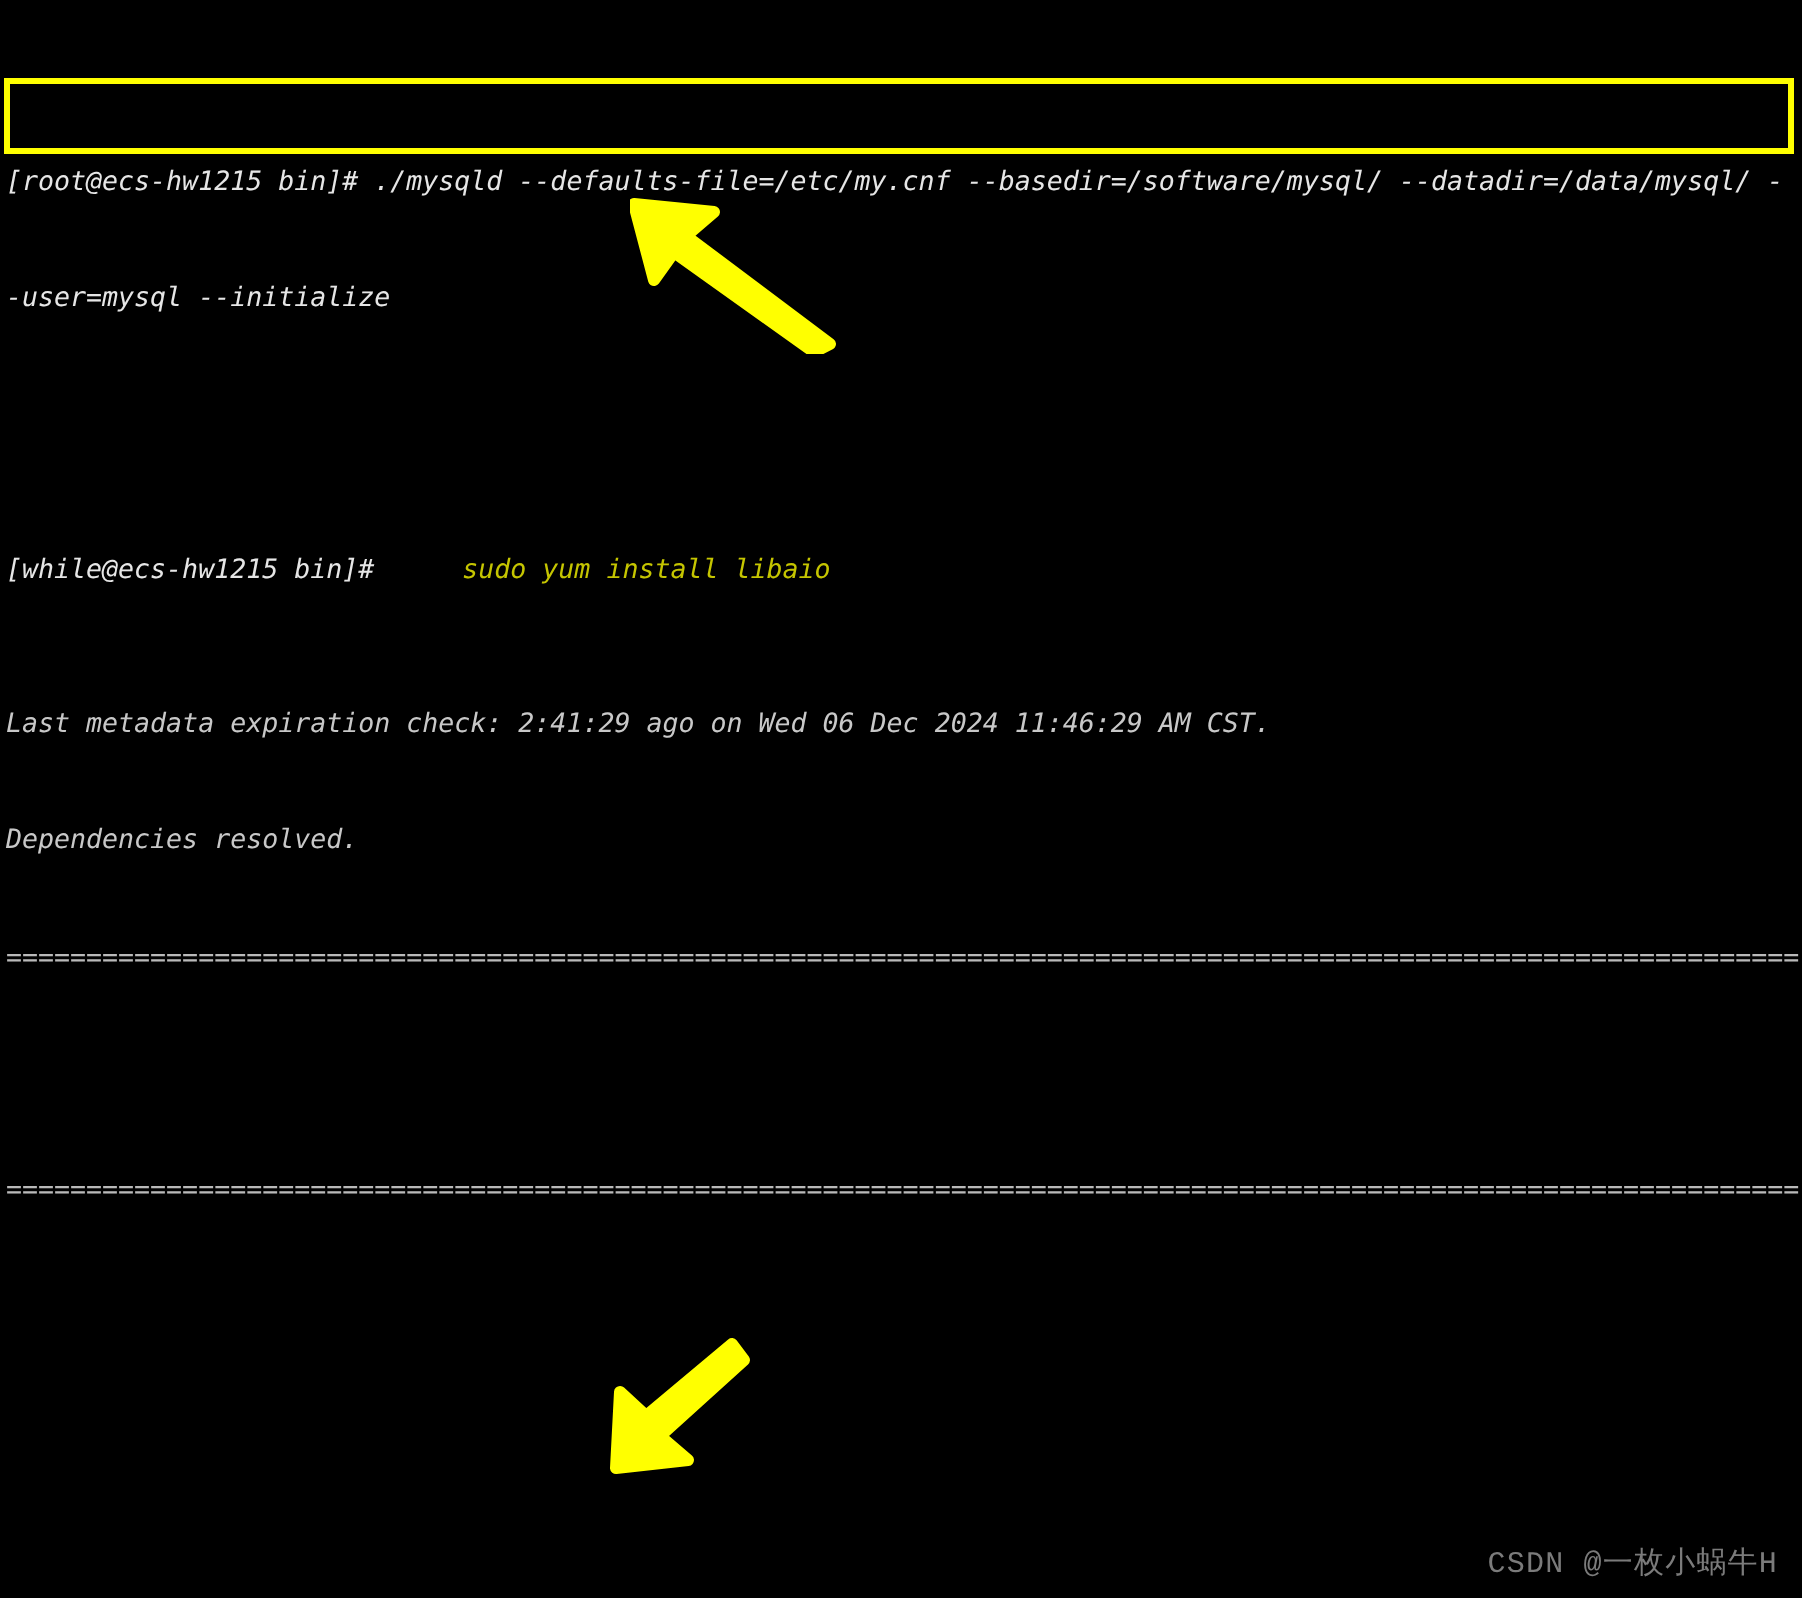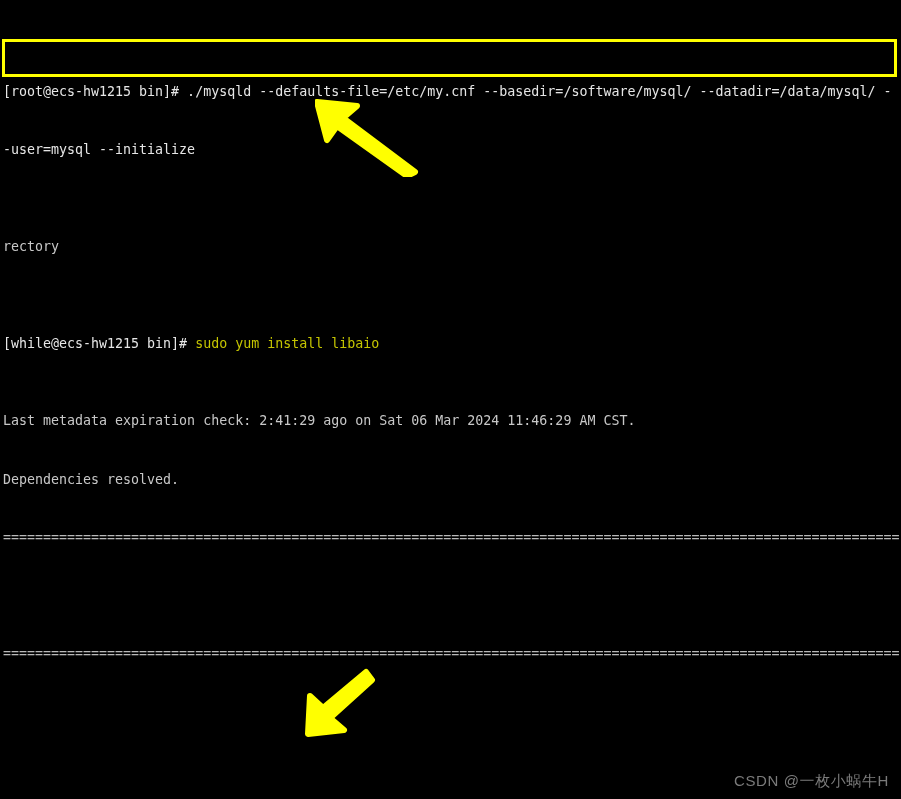--- a/index.html
+++ b/index.html
@@ -23,32 +23,33 @@
     width: 901px;
     height: 799px;
     background: #000000;
     color: #d8d8d8;
     font-family: "DejaVu Sans Mono", "Liberation Mono", monospace;
     font-size: 13.3px;
     line-height: 19.4px;
     letter-spacing: 0px;
     padding: 4px 0 0 3px;
     white-space: pre;
+    font-style: italic;
   }
 
   .line {
     height: 19.4px;
     white-space: pre;
     position: relative;
   }
 
   
   .c-white   { color: #e6e6e6; }
   .c-gray    { color: #c8c8c8; }
-  .c-yellow  { color: #c5c500; }
+  .c-yellow  { color: #c5c500; margin-left: 36px; }
   .c-dim     { color: #b9b9b9; }
 
   
   .hl-box {
     position: absolute;
     left: 2px;
     top: 39px;
     width: 895px;
     height: 38px;
     border: 3px solid #ffff00;
@@ -64,43 +65,42 @@
   }
   #arrow-1 { left: 315px; top: 92px; }
   #arrow-2 { left: 300px; top: 668px; }
 
   
   #watermark {
     position: absolute;
     right: 12px;
     bottom: 8px;
     color: #7b7b7b;
-    font-family: Liberation Sans, sans-serif;
+    font-family: Liberation Mono, monospace;
     font-size: 15px;
     letter-spacing: 0.6px;
     z-index: 9;
     white-space: pre;
   }
 </style>
 </head>
 <body>
 
 <div id="terminal">
 
   
   <div class="line"><span class="c-white">[root@ecs-hw1215 bin]# ./mysqld --defaults-file=/etc/my.cnf --basedir=/software/mysql/ --datadir=/data/mysql/ -</span></div>
   <div class="line"><span class="c-white">-user=mysql --initialize</span></div>
 
   
-  <div class="line"><span class="c-gray">rectory</span></div>
 
   
   <div class="line"><span class="c-white">[while@ecs-hw1215 bin]# </span><span class="c-yellow">sudo yum install libaio</span></div>
 
-  <div class="line"><span class="c-gray">Last metadata expiration check: 2:41:29 ago on Sat 06 Mar 2024 11:46:29 AM CST.</span></div>
+  <div class="line"><span class="c-gray">Last metadata expiration check: 2:41:29 ago on Wed 06 Dec 2024 11:46:29 AM CST.</span></div>
   <div class="line"><span class="c-gray">Dependencies resolved.</span></div>
   <div class="line"><span class="c-dim">================================================================================================================</span></div>
 
   
 
   <div class="line"><span class="c-dim">================================================================================================================</span></div>
 
   
 
   

